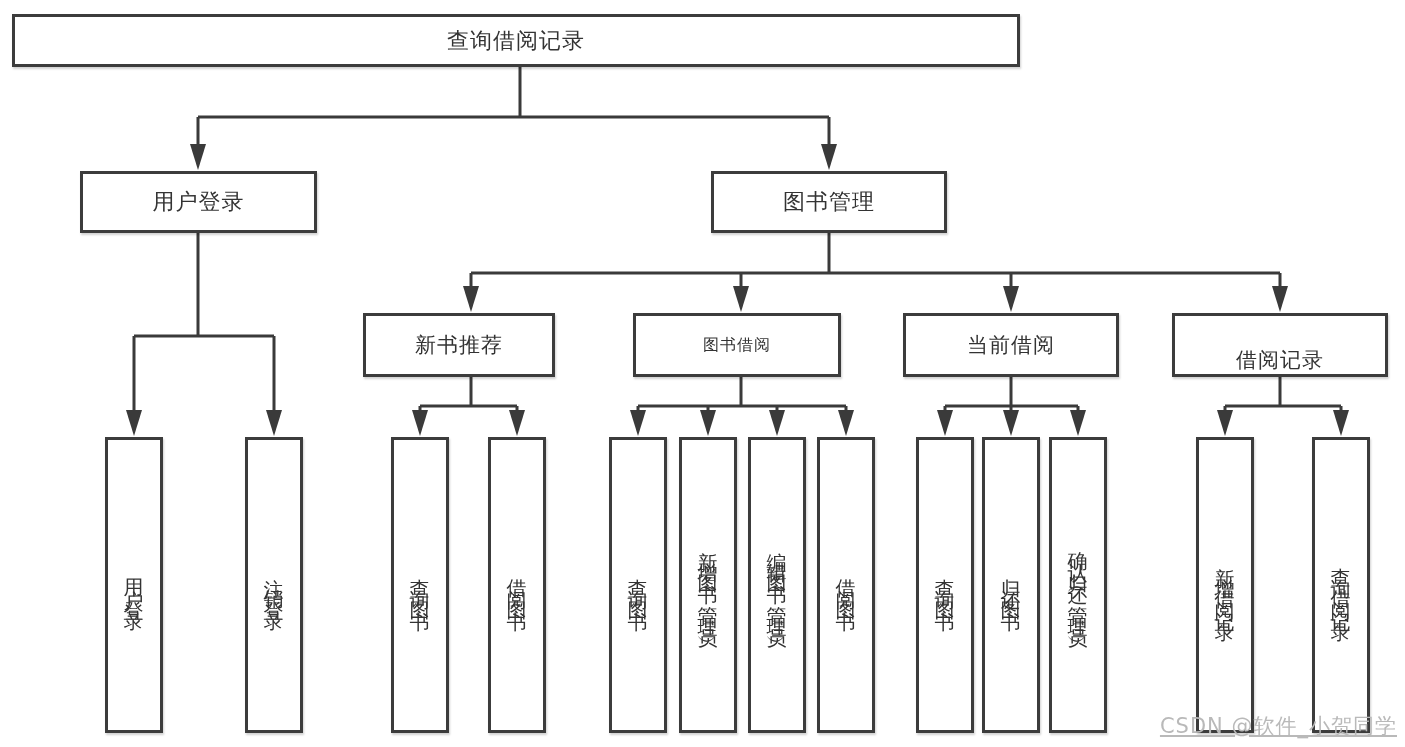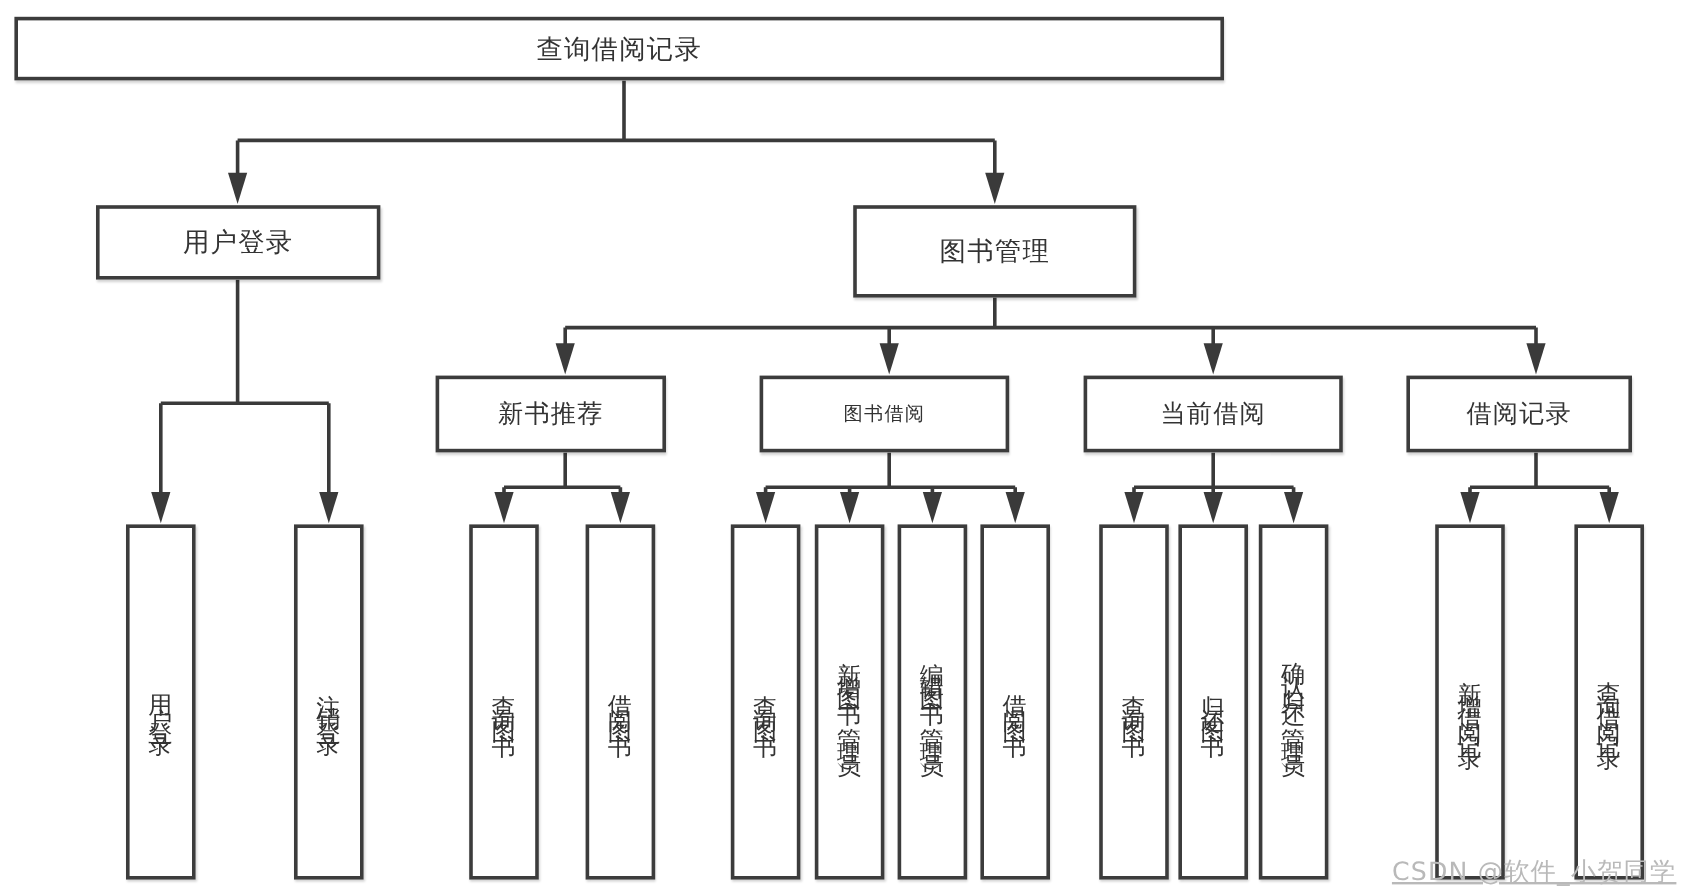--- a/index.html
+++ b/index.html
@@ -33,25 +33,25 @@
   }
   .node.v span {
     writing-mode: vertical-rl;
     text-orientation: mixed;
     letter-spacing: 11px;
     line-height: 1;
     white-space: nowrap;
   }
   #n-root            { left: 12px;   top: 14px;  width: 1008px; height: 53px; font-size: 22px; }
   #n-l2-user         { left: 80px;   top: 171px; width: 237px;  height: 62px; font-size: 22px; }
-  #n-l2-book         { left: 711px;  top: 171px; width: 236px;  height: 77px; font-size: 22px; }
+  #n-l2-book         { left: 711px;  top: 171px; width: 236px;  height: 62px; font-size: 22px; }
   #n-l3-new          { left: 363px;  top: 313px; width: 192px;  height: 64px; font-size: 21px; }
   #n-l3-borrow       { left: 633px;  top: 313px; width: 208px;  height: 64px; font-size: 16px; align-items: center; }
   #n-l3-current      { left: 903px;  top: 313px; width: 216px;  height: 64px; font-size: 21px; }
-  #n-l3-records      { left: 1172px; top: 313px; width: 188px;  height: 64px; font-size: 21px; }
+  #n-l3-records      { left: 1172px; top: 313px; width: 216px;  height: 64px; font-size: 21px; align-items: flex-end; }
   .leaf { top: 437px; width: 58px; height: 296px; font-size: 20px; }
   #n-leaf-login      { left: 105px; }
   #n-leaf-logout     { left: 245px; }
   #n-leaf-nb-query   { left: 391px; }
   #n-leaf-nb-borrow  { left: 488px; }
   #n-leaf-bb-query   { left: 609px; }
   #n-leaf-bb-add     { left: 679px; }
   #n-leaf-bb-edit    { left: 748px; }
   #n-leaf-bb-borrow  { left: 817px; }
   #n-leaf-cb-query   { left: 916px; }

